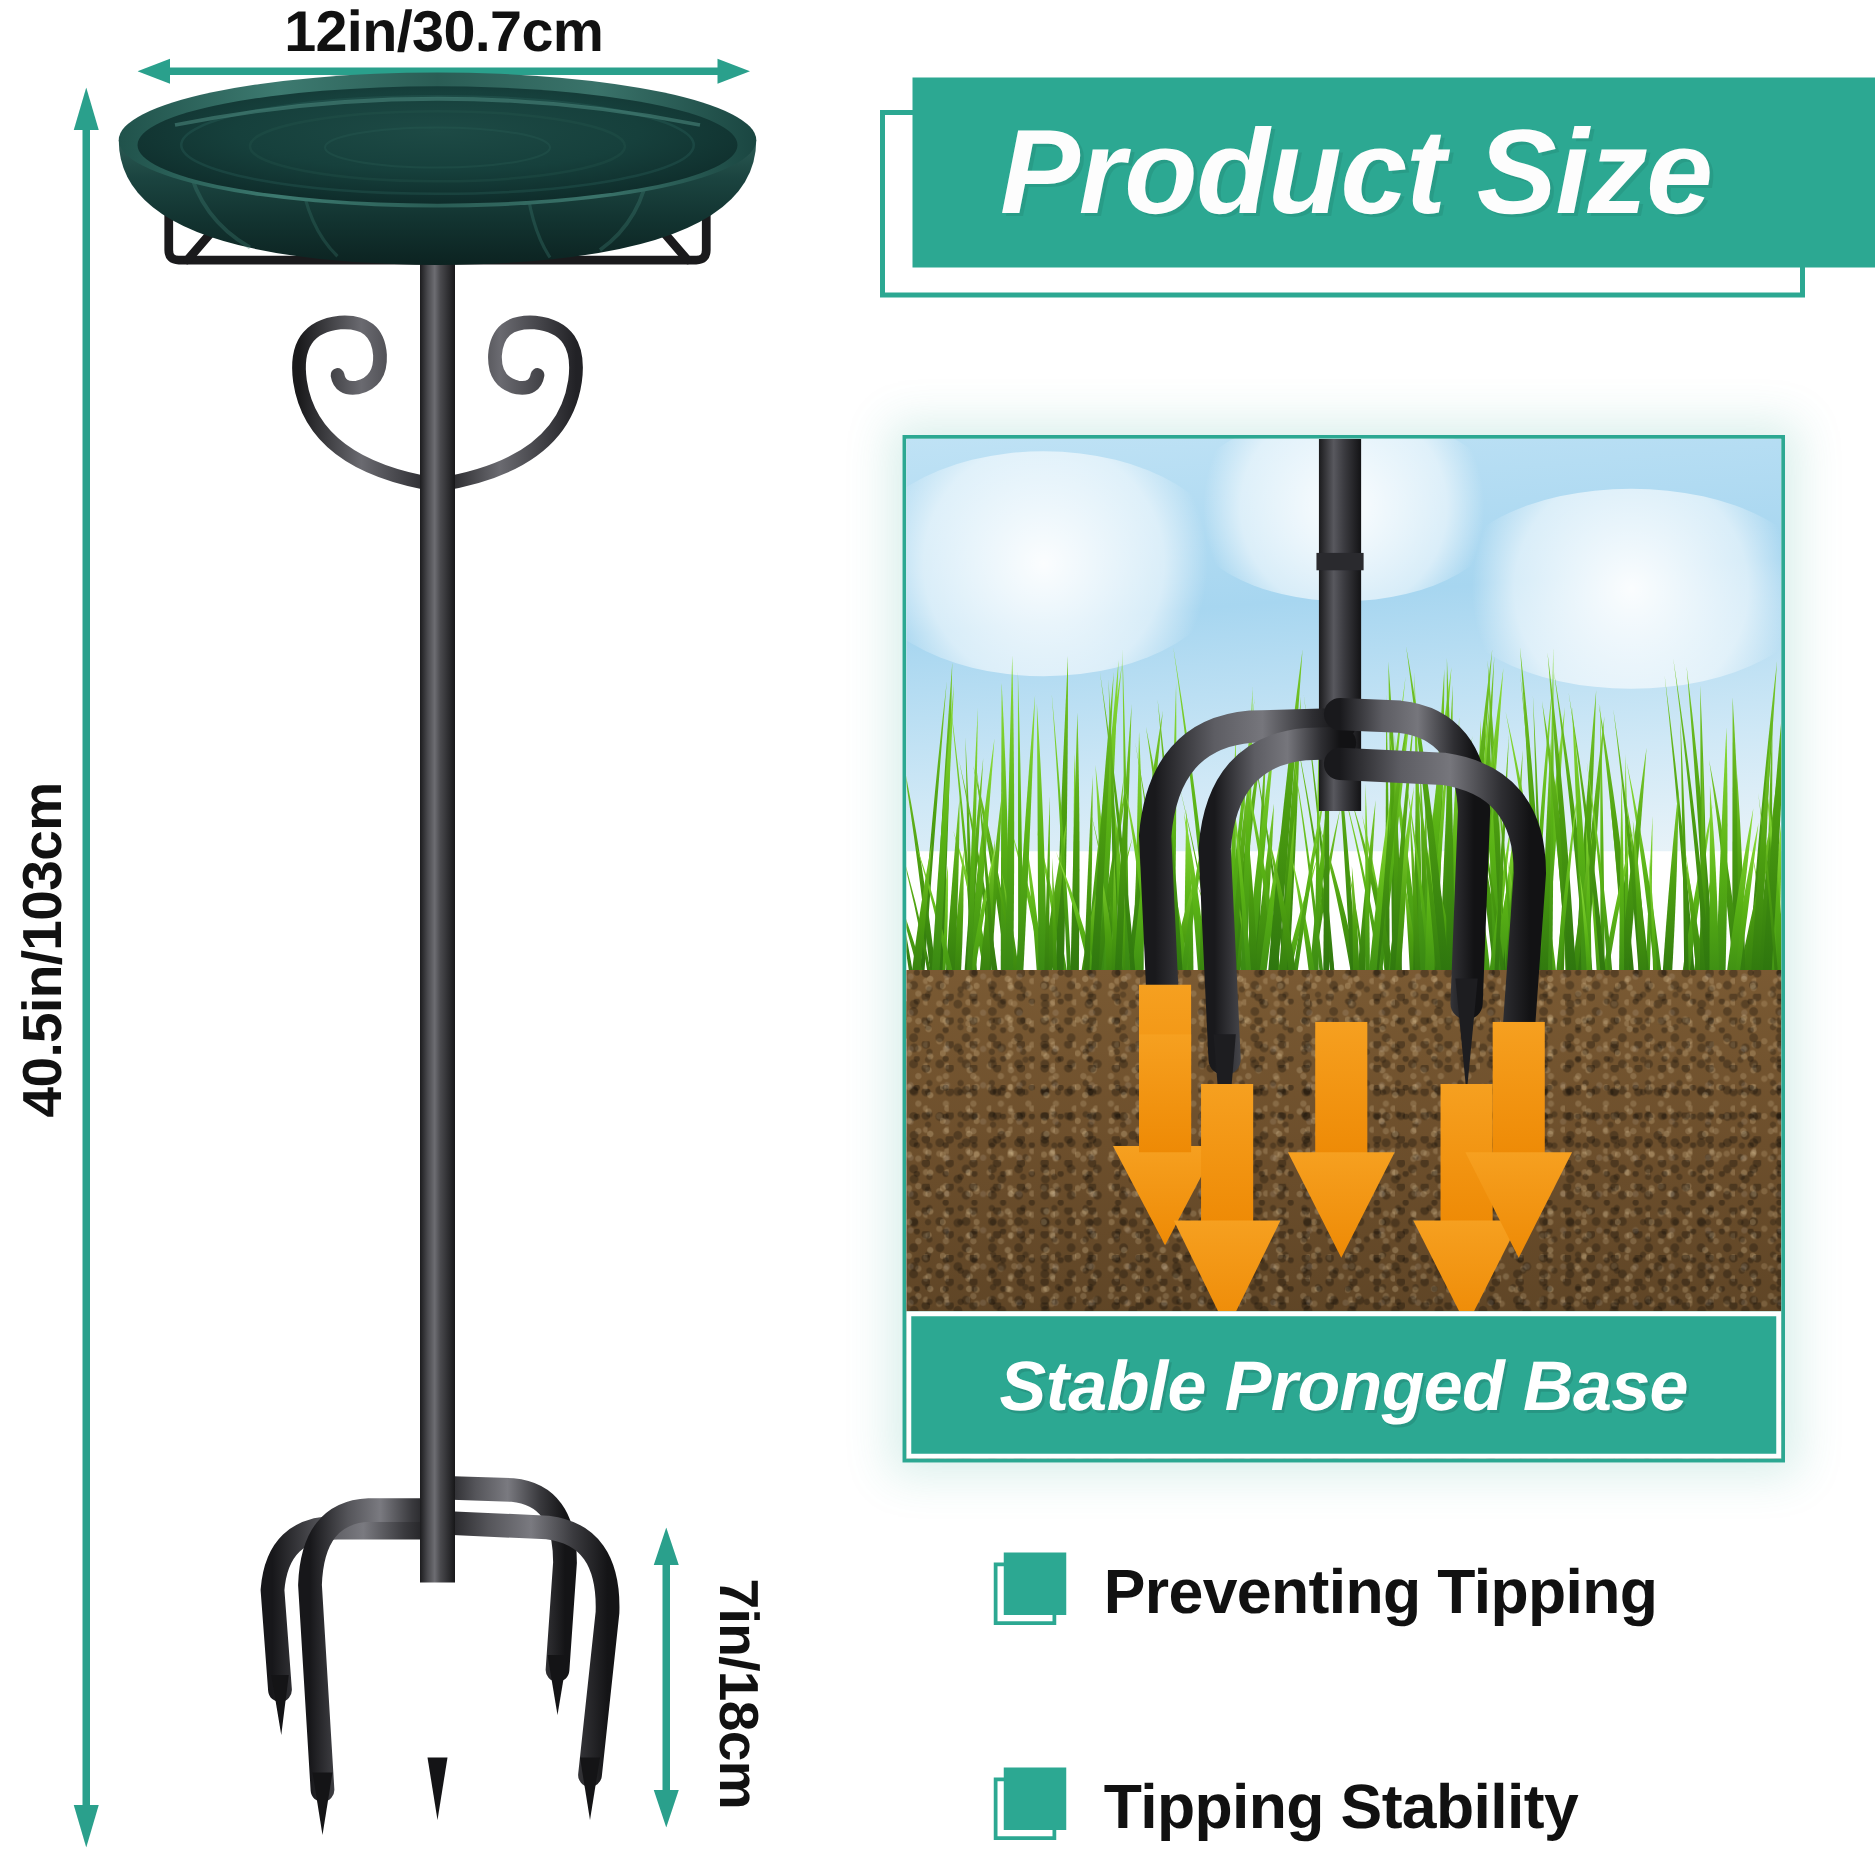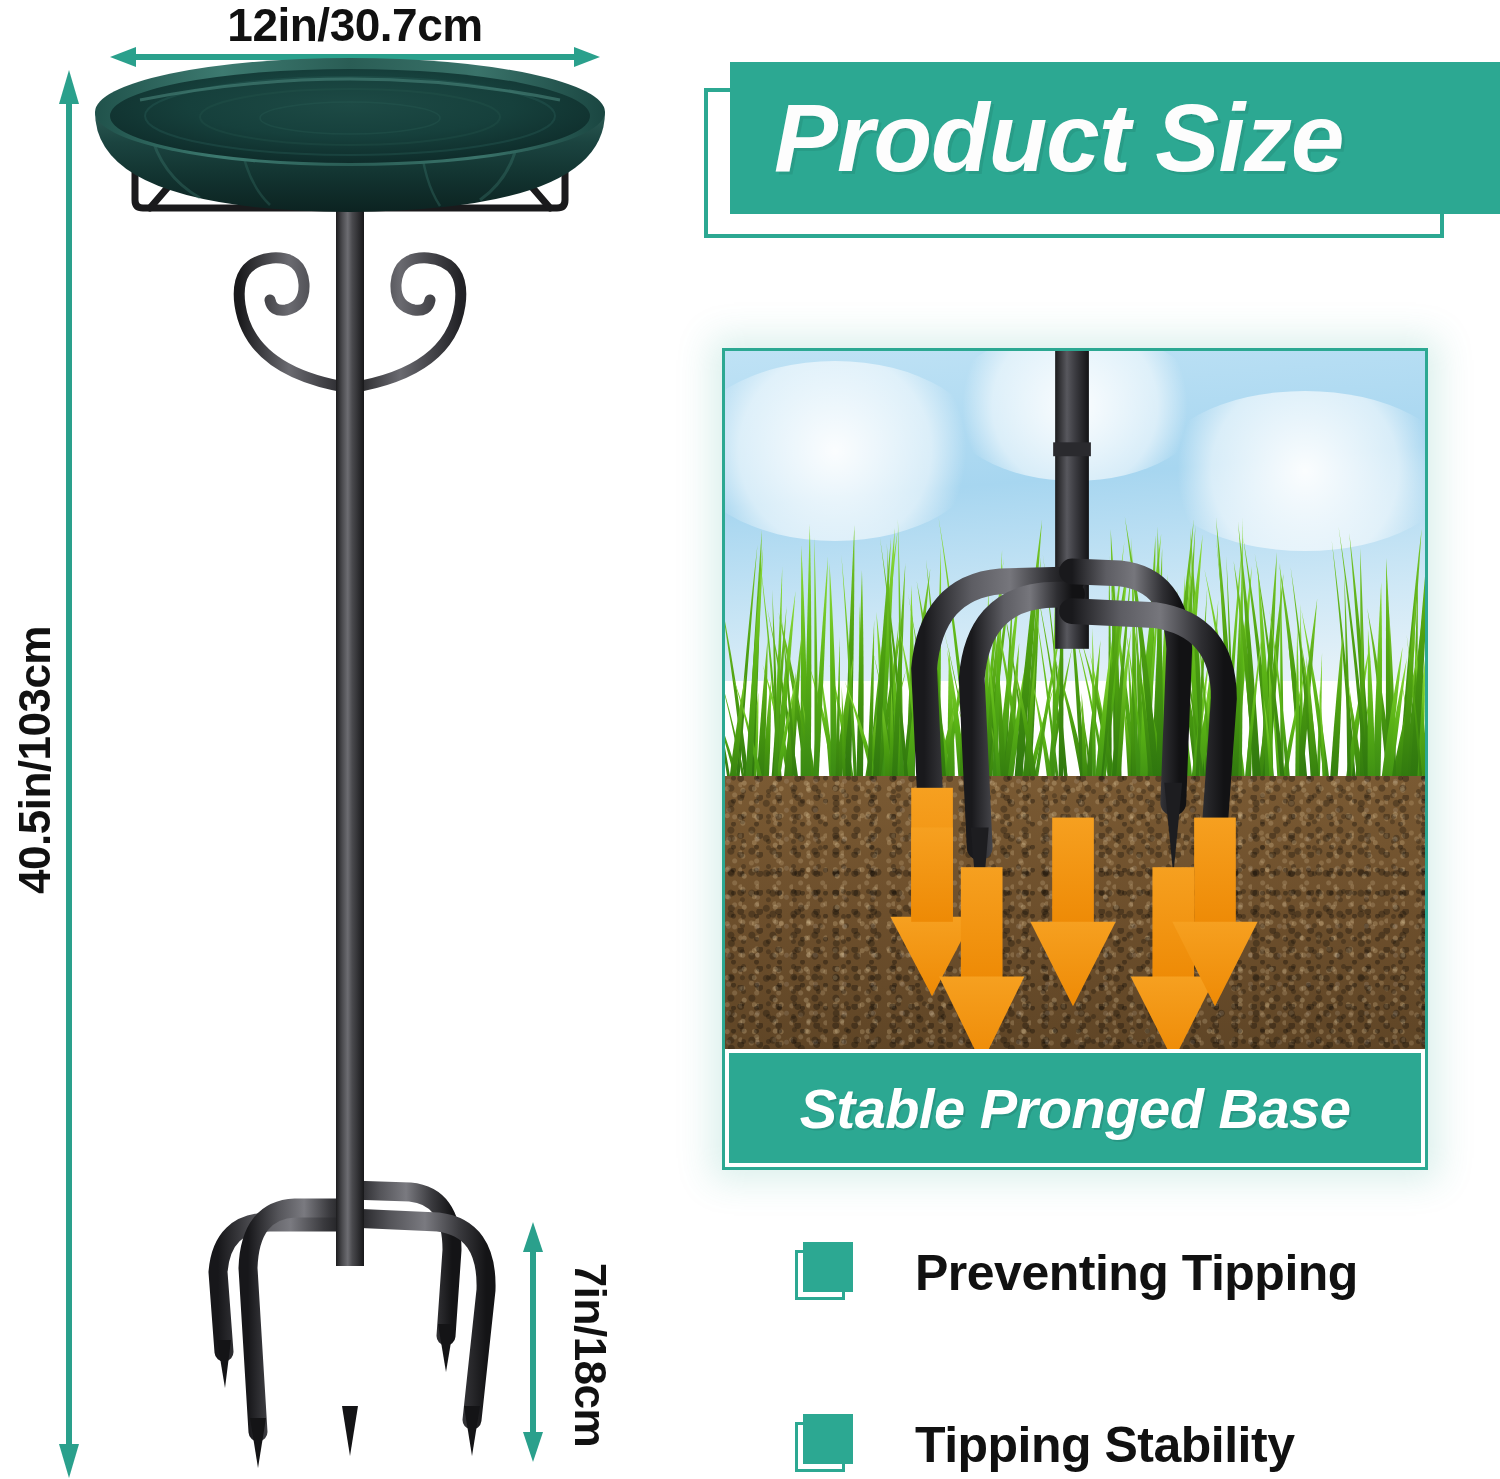--- a/index.html
+++ b/index.html
@@ -50,21 +50,21 @@
   .header-frame {
     position:absolute; left:4px; top:26px; width:740px; height:150px;
     border:4px solid #2CA892; background:transparent;
   }
   .header-fill {
     position:absolute; left:30px; top:0px; width:770px; height:152px;
     background:#2CA892;
   }
   .header-title {
     position:absolute; left:30px; top:0px; width:770px; height:152px;
-    display:flex; align-items:center; padding-left:44px;
+    display:flex; align-items:center; padding-left:70px;
     font-size:96px; font-weight:bold; font-style:italic; color:#fdfdfd;
     letter-spacing:-1px; line-height:1;
     text-shadow:3px 3px 0 rgba(0,0,0,0.07);
   }
 
   
   .photo-panel {
     position:absolute; left:22px; top:348px; width:706px; height:822px;
     border:3px solid #2CA892; background:#fff;
     box-shadow:0 0 34px 10px rgba(44,168,146,0.18);
@@ -116,21 +116,21 @@
   .bullet-wrap { position:relative; width:62px; height:62px; flex:0 0 62px; }
   .bullet-shadow {
     position:absolute; left:0px; top:8px; width:50px; height:50px;
     border:3px solid #2CA892; background:transparent;
   }
   .bullet-fill {
     position:absolute; left:8px; top:0px; width:50px; height:50px;
     background:#2CA892;
   }
   .feature-label {
-    margin-left:58px; font-size:50px; font-weight:bold; color:#111;
+    margin-left:26px; font-size:50px; font-weight:bold; color:#111;
     letter-spacing:-0.5px; white-space:nowrap;
   }
 </style>
 </head>
 <body>
 
 <div id="product-diagram">
 
   <div class="dim-top-label">12in/30.7cm</div>
   <svg class="dim-top-arrow" viewBox="0 0 490 22">

